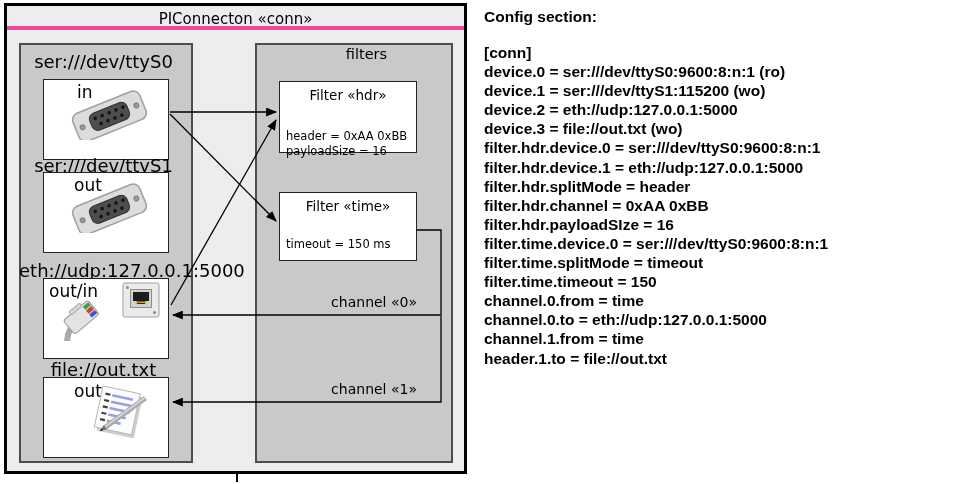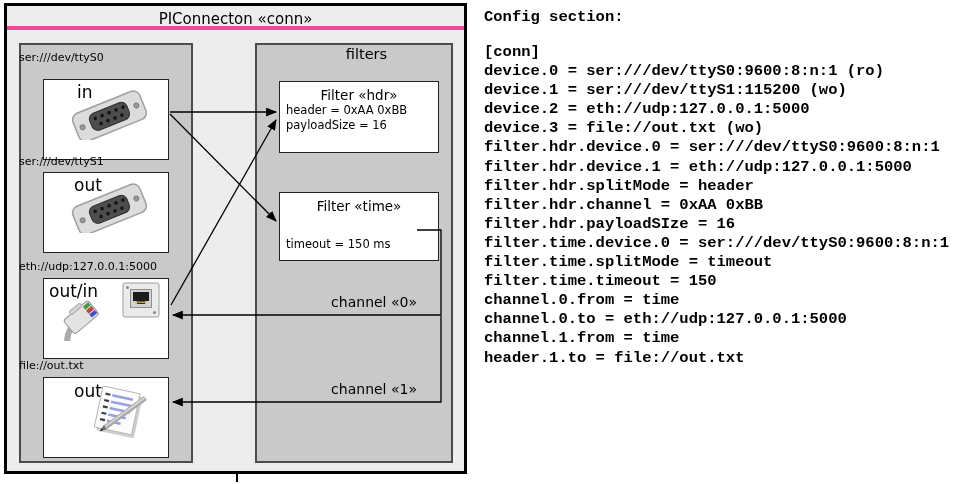--- a/index.html
+++ b/index.html
@@ -18,33 +18,33 @@
   .title-bar{left:7px;top:6px;width:457px;height:24px;border-bottom:4px solid #ec4899;text-align:center;}
   .title-bar .t{padding-top:4px;font-size:15px;}
 
   
   .panel{border:2px solid #4c4c4c;background:#c9c9c9;}
   .devices-panel{left:19px;top:43px;width:174px;height:420px;}
   .filters-panel{left:255px;top:43px;width:198px;height:420px;}
   .filters-title{left:255px;top:46px;width:223px;text-align:center;font-size:14.5px;}
 
   
-  .dev-label{left:19px;width:169px;text-align:left;font-size:11px;}
+  .dev-label{left:19px;width:169px;text-align:center;font-size:18px;}
   .dev-box{left:43px;width:126px;height:81px;background:#fff;border:1.5px solid #222;}
   .port-label{position:absolute;font-size:17px;}
 
   
-  .filter-box{left:279px;width:160px;background:#fff;border:1.5px solid #222;}
+  .filter-box{left:279px;width:138px;background:#fff;border:1.5px solid #222;}
   .filter-title{text-align:center;padding-top:5px;font-size:13.5px;}
   .filter-attrs{padding-left:6px;font-size:11.5px;line-height:15px;}
 
   .channel-label{left:280px;width:137px;text-align:right;font-size:14px;}
 
   
-  .config{left:484px;top:8px;width:478px;font-family:Liberation Mono, monospace;font-weight:bold;font-size:15.5px;}
+  .config{left:484px;top:8px;width:478px;font-family:Liberation Sans, sans-serif;font-weight:bold;font-size:15.5px;}
   .cfg-heading{margin:0 0 17px 0;}
   .cfg-line{height:19.1px;line-height:19.1px;white-space:pre;}
 
   svg.overlay{position:absolute;left:0;top:0;pointer-events:none;}
   .icon{position:absolute;}
 </style>
 </head>
 <body>
 
 <div class="abs outer-box"></div>
@@ -145,21 +145,21 @@
       <line x1="18" y1="45" x2="52" y2="7" stroke="#a9a9a9" stroke-width="5"></line>
       <line x1="18.5" y1="43.5" x2="52" y2="6" stroke="#d9d9d9" stroke-width="1.6"></line>
       <polygon points="14,49 20,46 17,42" fill="#6e6e6e"></polygon>
       <polygon points="14,49 17.2,47.4 15.6,45.6" fill="#2c2c2c"></polygon>
     </g>
   </svg>
 </div>
 
 <div class="abs filter-box" style="top:81px;height:72px">
   <div class="filter-title">Filter «hdr»</div>
-  <div class="filter-attrs" style="margin-top:0">
+  <div class="filter-attrs" style="margin-top:26px">
     <div>header = 0xAA 0xBB</div>
     <div>payloadSize = 16</div>
   </div>
 </div>
 
 <div class="abs filter-box" style="top:192px;height:69px">
   <div class="filter-title">Filter «time»</div>
   <div class="filter-attrs" style="margin-top:23px">
     <div>timeout = 150 ms</div>
   </div>

